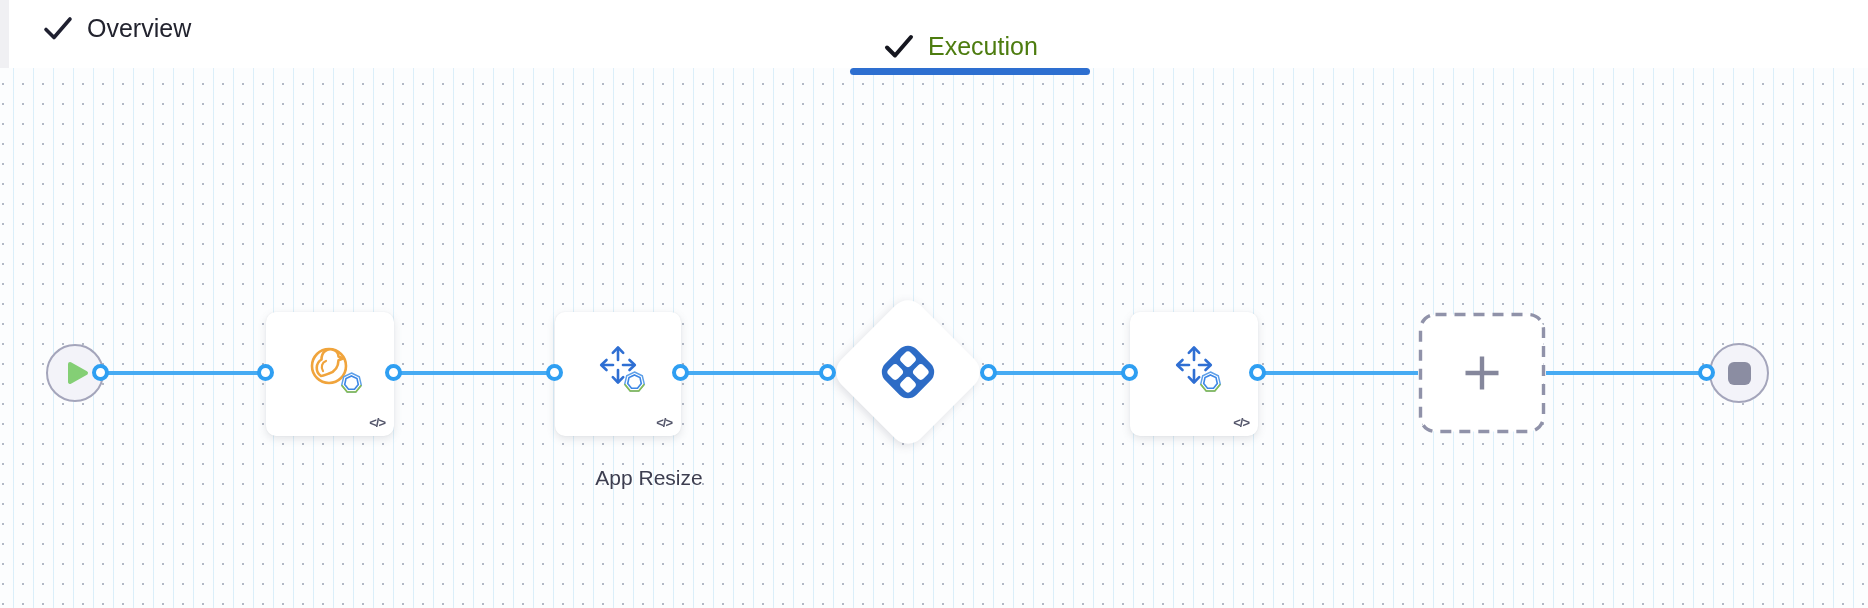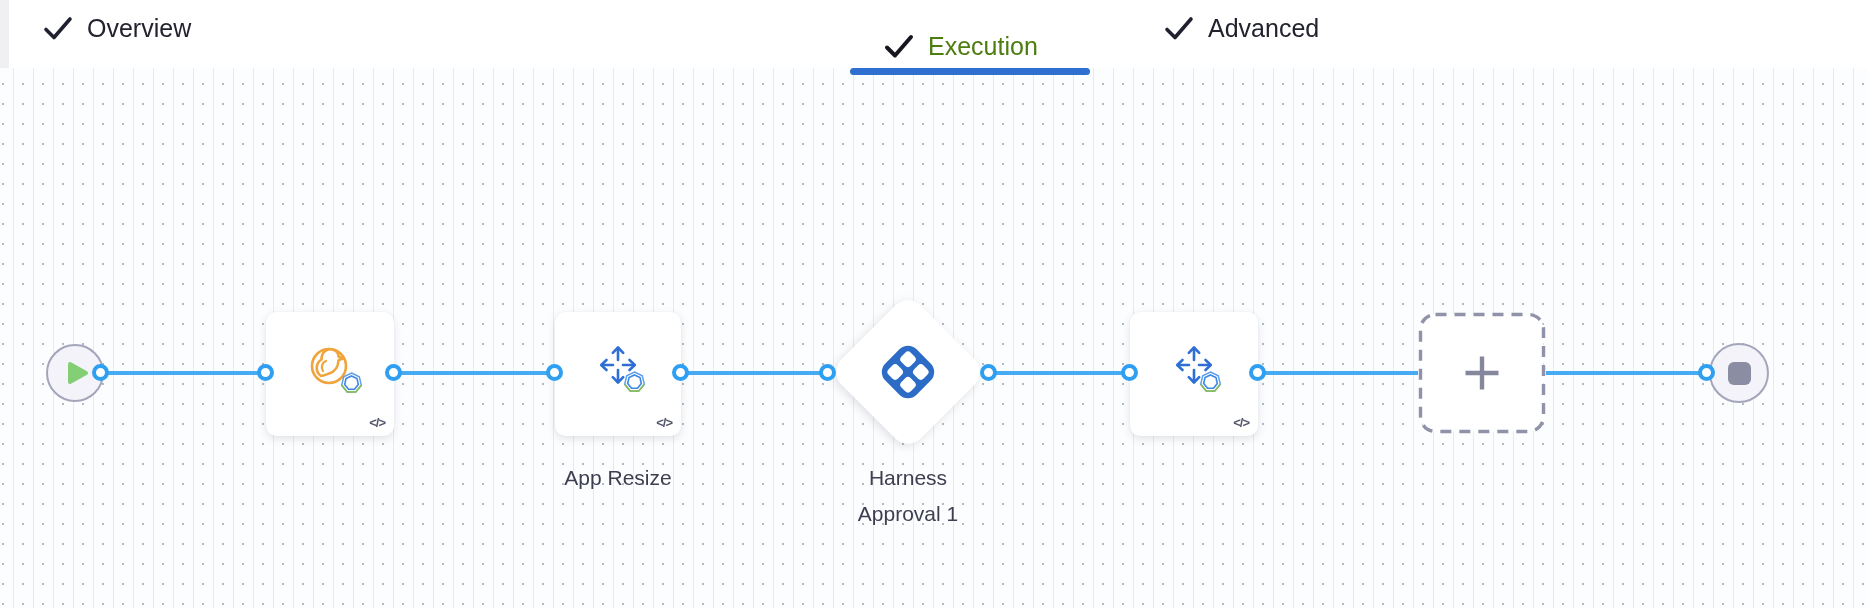--- a/index.html
+++ b/index.html
@@ -102,26 +102,20 @@
     <svg class="check" width="30" height="27" viewBox="0 0 30 27">
         <path d="M3 14.5 L11 22.5 L27 4" fill="none" stroke="#1f2030" stroke-width="3.6" stroke-linecap="round" stroke-linejoin="round"></path>
       </svg>
     <span>Overview</span>
   </div>
   <div class="tab active" style="left:884px">
     <svg class="check" width="30" height="27" viewBox="0 0 30 27">
         <path d="M3 14.5 L11 22.5 L27 4" fill="none" stroke="#15161f" stroke-width="4" stroke-linecap="round" stroke-linejoin="round"></path>
       </svg>
     <span>Execution</span>
-  </div>
-  <div class="tab" style="left:1164px">
-    <svg class="check" width="30" height="27" viewBox="0 0 30 27">
-        <path d="M3 14.5 L11 22.5 L27 4" fill="none" stroke="#1f2030" stroke-width="3.6" stroke-linecap="round" stroke-linejoin="round"></path>
-      </svg>
-    <span>Advanced</span>
   </div>
 </div>
 <div class="tab-underline"></div>
 
 <div class="canvas">
 
   <div class="edge" style="left:101px;width:165px"></div>
   <div class="edge" style="left:394px;width:161px"></div>
   <div class="edge" style="left:681px;width:147px"></div>
   <div class="edge" style="left:989px;width:141px"></div>
@@ -230,16 +224,15 @@
   <div class="port" style="left:257px"></div>
   <div class="port" style="left:385px"></div>
   <div class="port" style="left:546px"></div>
   <div class="port" style="left:672px"></div>
   <div class="port" style="left:819px"></div>
   <div class="port" style="left:980px"></div>
   <div class="port" style="left:1121px"></div>
   <div class="port" style="left:1249px"></div>
   <div class="port" style="left:1698px"></div>
 
-  <div class="node-label" style="left:548px">App Resize</div>
-  <div class="node-label" style="left:838px">Harness Approval 1</div>
+  <div class="node-label" style="left:579px">App Resize</div>
 
 </div>
 
 </body></html>

